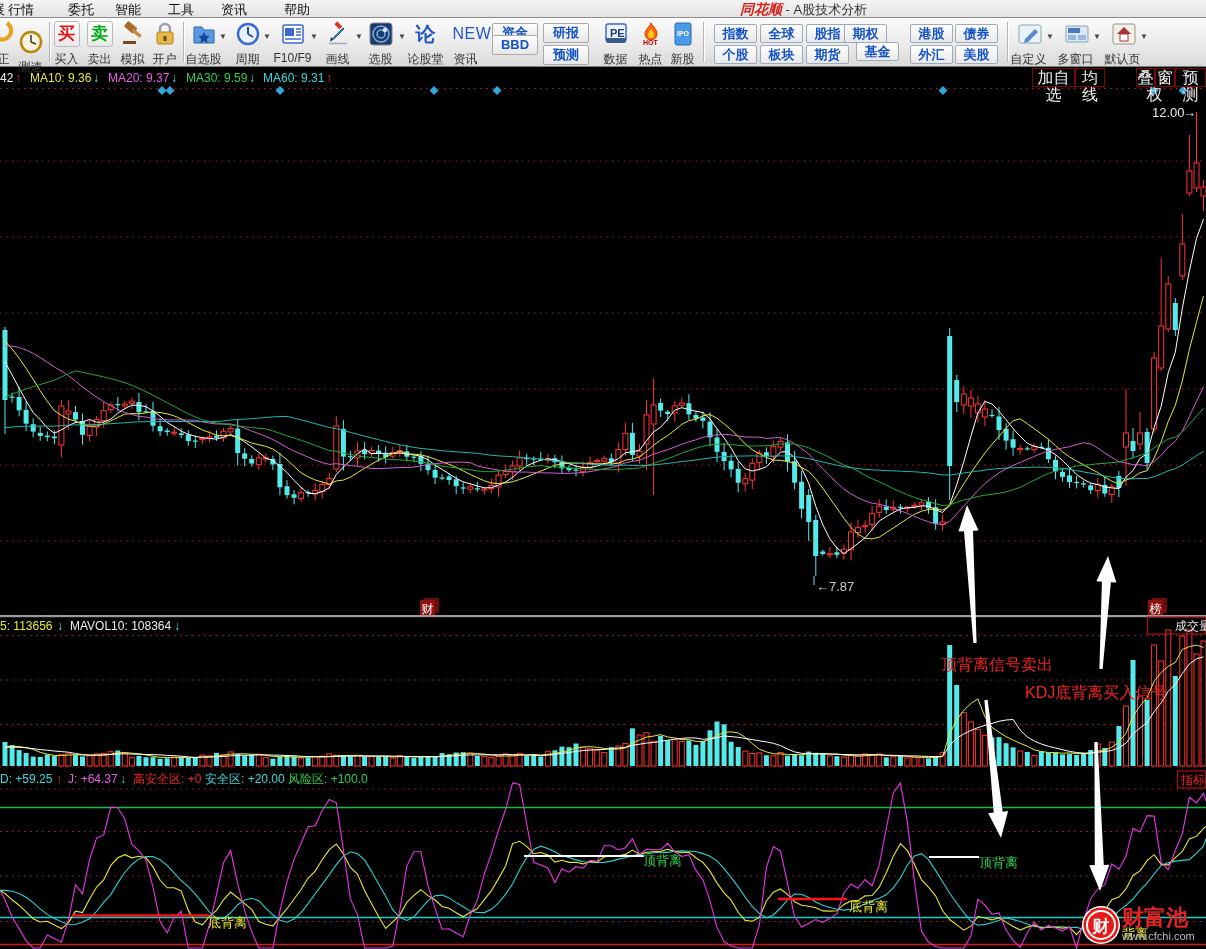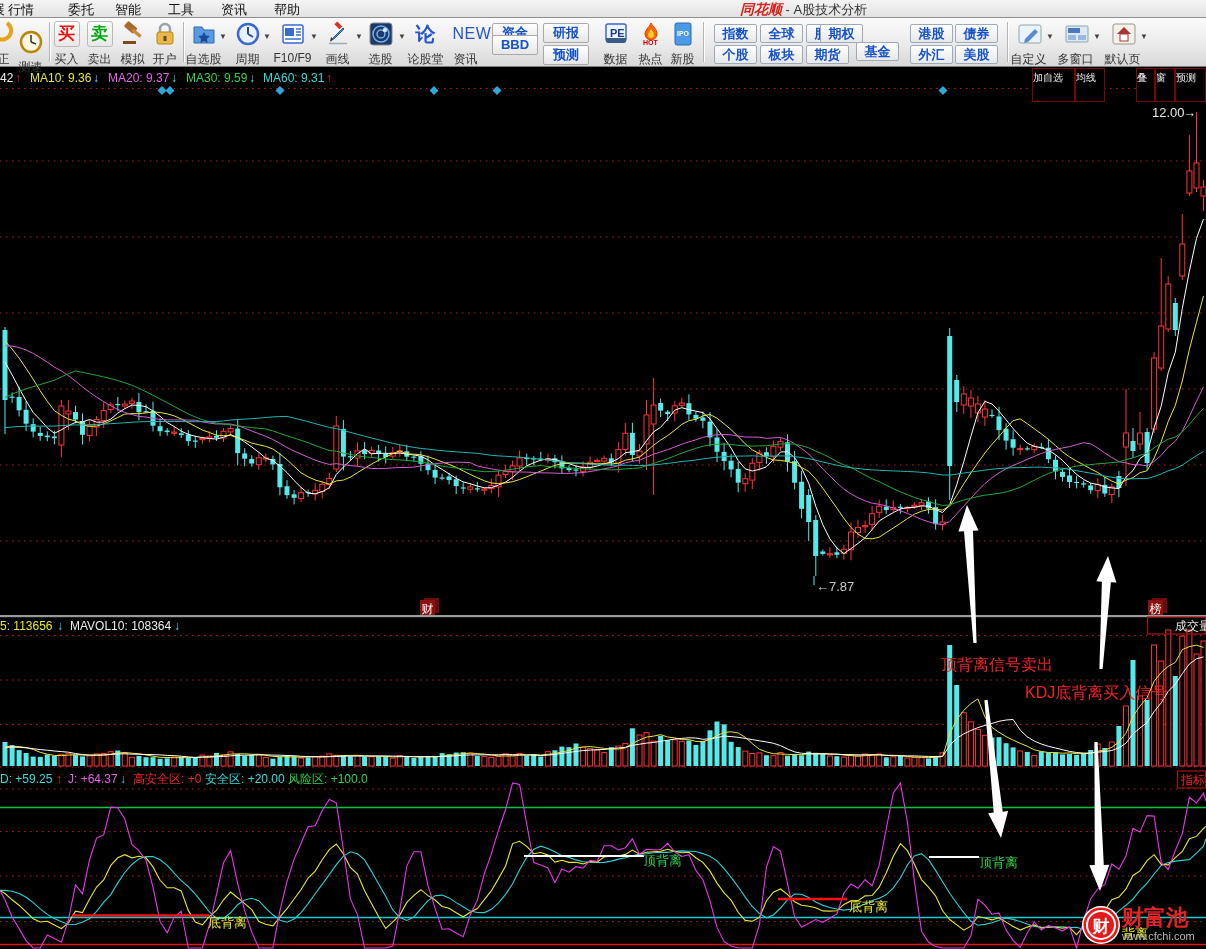--- a/index.html
+++ b/index.html
@@ -21,22 +21,22 @@
 .sep { position:absolute; top:4px; width:2px; height:40px;
   border-left:1px solid #b5b5b5; border-right:1px solid #fff; }
 .drop { position:absolute; top:14px; font-size:8px; color:#444; }
 .bluebtn { position:absolute; width:43px; height:19px; line-height:17px; text-align:center;
   background:linear-gradient(#ffffff,#e8e8e8); border:1px solid #9daabb; border-radius:2px;
   color:#1352c8; font-size:13px; font-weight:bold; }
 .stackbtn { position:absolute; width:46px; height:20px; line-height:18px; text-align:center;
   background:linear-gradient(#ffffff,#e6e6e6); border:1px solid #a9a9a9; border-radius:2px;
   color:#1352c8; font-size:13px; font-weight:bold; }
 
-.rbtn { position:absolute; top:68px; height:34px; background:#000; border:1px solid #7a0505;
-  color:#eee; font-size:10px; text-align:left; line-height:17px; }
+.rbtn { position:absolute; top:68px; height:19px; background:#000; border:1px solid #7a0505;
+  color:#eee; font-size:16px; text-align:center; line-height:17px; }
 </style></head>
 <body>
 <div id="page">
 <svg width="1206" height="949" viewBox="0 0 1206 949" style="position:absolute;top:0;left:0;background:#000">
 <line x1="0" y1="88.5" x2="1206" y2="88.5" stroke="#c02020" stroke-width="1" stroke-dasharray="1.5,4.5" stroke-opacity="0.95"></line>
 <line x1="0" y1="161" x2="1206" y2="161" stroke="#c02020" stroke-width="1" stroke-dasharray="1.5,4.5" stroke-opacity="0.95"></line>
 <line x1="0" y1="237" x2="1206" y2="237" stroke="#c02020" stroke-width="1" stroke-dasharray="1.5,4.5" stroke-opacity="0.95"></line>
 <line x1="0" y1="313" x2="1206" y2="313" stroke="#c02020" stroke-width="1" stroke-dasharray="1.5,4.5" stroke-opacity="0.95"></line>
 <line x1="0" y1="389" x2="1206" y2="389" stroke="#c02020" stroke-width="1" stroke-dasharray="1.5,4.5" stroke-opacity="0.95"></line>
 <line x1="0" y1="465" x2="1206" y2="465" stroke="#c02020" stroke-width="1" stroke-dasharray="1.5,4.5" stroke-opacity="0.95"></line>
@@ -641,21 +641,21 @@
 <text x="1122" y="925" fill="#e62222" font-size="22px" font-family="Liberation Sans, sans-serif" text-anchor="start" font-weight="bold">财富池</text>
 <text x="1122" y="940" fill="#b9b9b9" font-size="11px" font-family="Liberation Sans, sans-serif" text-anchor="start" font-weight="normal">www.cfchi.com</text>
 </svg>
 <div id="menubar">
   <span class="m" style="left:-8px">展</span>
   <span class="m" style="left:8px">行情</span>
   <span class="m" style="left:68px">委托</span>
   <span class="m" style="left:115px">智能</span>
   <span class="m" style="left:168px">工具</span>
   <span class="m" style="left:221px">资讯</span>
-  <span class="m" style="left:274px">帮助</span>
+  <span class="m" style="left:284px">帮助</span>
   <span id="title"><b>同花顺</b> - A股技术分析</span>
 </div>
 <div id="toolbar">
 <div class="tbtn" style="left:3px;top:0;width:1px;height:48px">
         <div class="ico" style="width:26px"><svg width="26" height="26" viewBox="0 0 26 26">
             <path d="M4 4 A9 9 0 1 0 16 2" fill="none" stroke="#e8a21a" stroke-width="4"></path>
           </svg></div>
         <div class="lab">正</div>
       </div>
 <div class="tbtn" style="left:30px;top:8px;width:1px;height:48px">
@@ -781,21 +781,21 @@
         <div class="ico" style="width:26px"><svg width="26" height="26" viewBox="0 0 26 26">
             <rect x="5" y="2" width="16" height="22" rx="2" fill="#4a9ae8" stroke="#2a6ab0"></rect>
             <text x="7" y="15" font-size="7" font-weight="bold" fill="#fff" font-family="Liberation Sans">IPO</text>
           </svg></div>
         <div class="lab">新股</div>
       </div>
 <div class="sep" style="left:703px"></div>
 <div class="bluebtn" style="left:714px;top:6px">指数</div>
 <div class="bluebtn" style="left:760px;top:6px">全球</div>
 <div class="bluebtn" style="left:806px;top:6px">股指</div>
-<div class="bluebtn" style="left:820px;top:6px">期权</div>
+<div class="bluebtn" style="left:844px;top:6px">期权</div>
 <div class="bluebtn" style="left:910px;top:6px">港股</div>
 <div class="bluebtn" style="left:955px;top:6px">债券</div>
 <div class="bluebtn" style="left:714px;top:27px">个股</div>
 <div class="bluebtn" style="left:760px;top:27px">板块</div>
 <div class="bluebtn" style="left:806px;top:27px">期货</div>
 <div class="bluebtn" style="left:856px;top:24px">基金</div>
 <div class="bluebtn" style="left:910px;top:27px">外汇</div>
 <div class="bluebtn" style="left:955px;top:27px">美股</div>
 <div class="sep" style="left:1007px"></div>
 <div class="tbtn" style="left:1028px;top:0;width:1px;height:48px">

